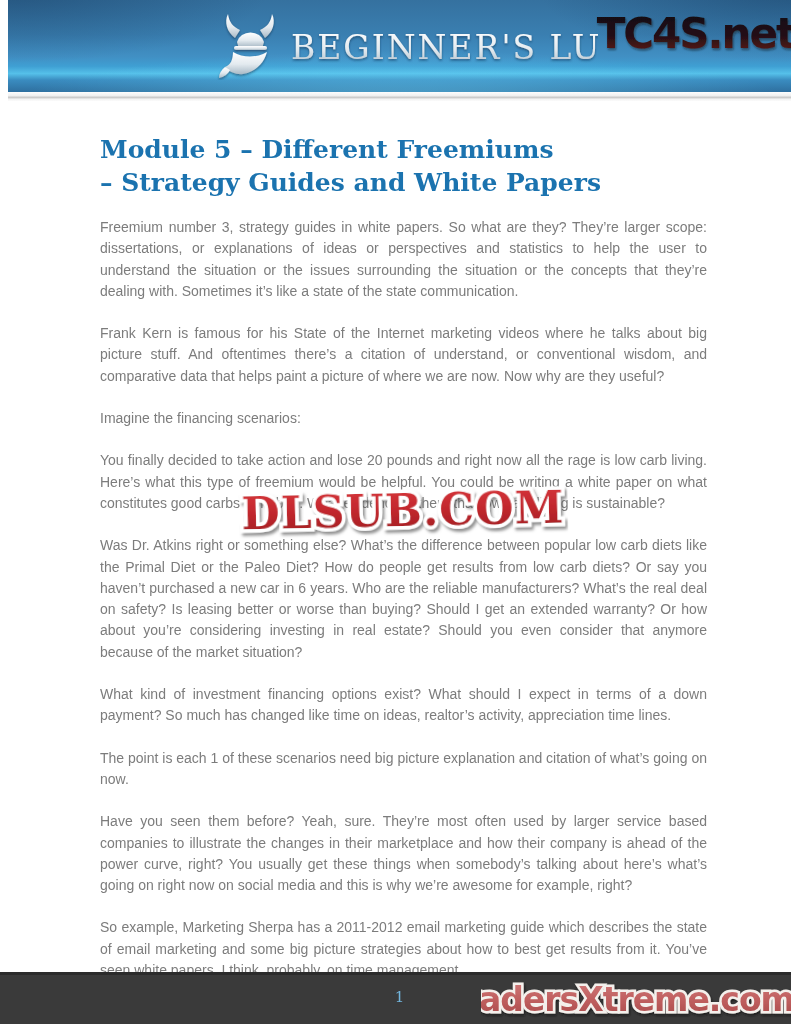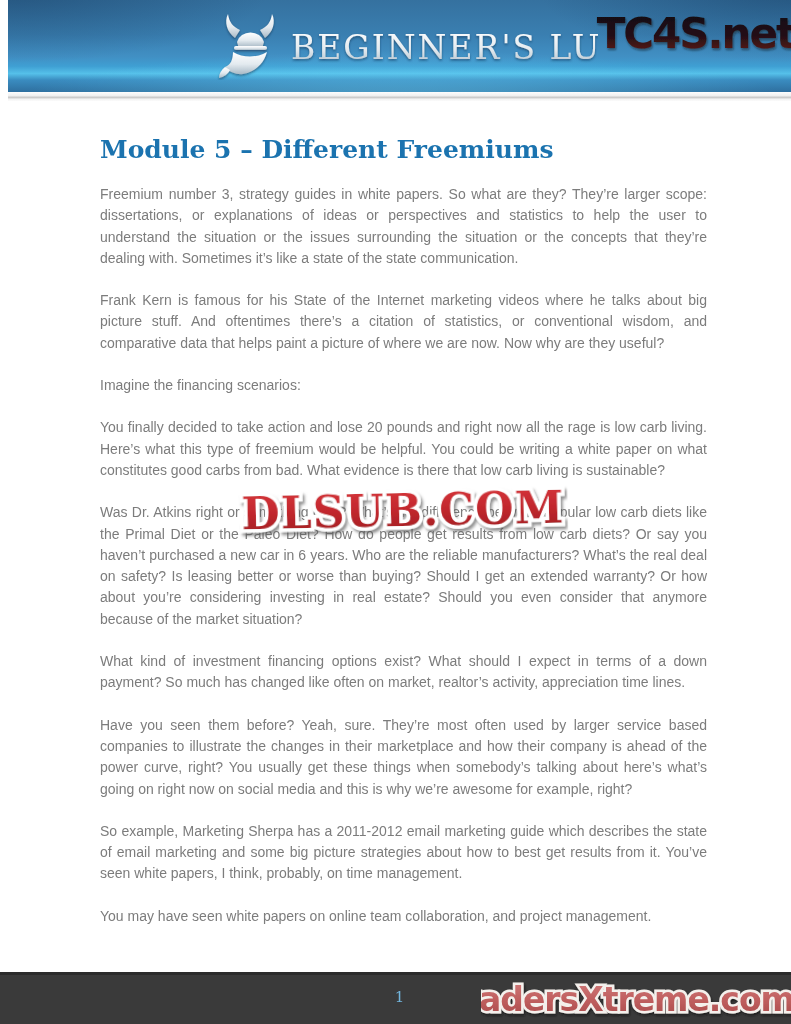--- a/index.html
+++ b/index.html
@@ -96,28 +96,30 @@
         </defs>
         <text x="205" y="44" text-anchor="end" font-family="DejaVu Sans, sans-serif" font-size="42" font-weight="bold" letter-spacing="-2" fill="url(#tcgrad)" filter="url(#tcShadow)">TC4S.net</text>
       </svg>
     </div>
   </div>
   <div class="banner-edge"></div>
 
   <div class="content">
     <h1 class="doc-title">
       <div>Module 5 – Different Freemiums</div>
+      <div>– Strategy Guides and White Papers</div>
     </h1>
     <div class="paras">
         <p>Freemium number 3, strategy guides in white papers. So what are they? They’re larger scope: dissertations, or explanations of ideas or perspectives and statistics to help the user to understand the situation or the issues surrounding the situation or the concepts that they’re dealing with. Sometimes it’s like a state of the state communication.</p>
-        <p>Frank Kern is famous for his State of the Internet marketing videos where he talks about big picture stuff. And oftentimes there’s a citation of statistics, or conventional wisdom, and comparative data that helps paint a picture of where we are now. Now why are they useful?</p>
+        <p>Frank Kern is famous for his State of the Internet marketing videos where he talks about big picture stuff. And oftentimes there’s a citation of understand, or conventional wisdom, and comparative data that helps paint a picture of where we are now. Now why are they useful?</p>
         <p>Imagine the financing scenarios:</p>
         <p>You finally decided to take action and lose 20 pounds and right now all the rage is low carb living. Here’s what this type of freemium would be helpful. You could be writing a white paper on what constitutes good carbs from bad. What evidence is there that low carb living is sustainable?</p>
         <p>Was Dr. Atkins right or something else? What’s the difference between popular low carb diets like the Primal Diet or the Paleo Diet? How do people get results from low carb diets? Or say you haven’t purchased a new car in 6 years. Who are the reliable manufacturers? What’s the real deal on safety? Is leasing better or worse than buying? Should I get an extended warranty? Or how about you’re considering investing in real estate? Should you even consider that anymore because of the market situation?</p>
-        <p>What kind of investment financing options exist? What should I expect in terms of a down payment?  So much has changed like often on market, realtor’s activity, appreciation time lines.</p>
+        <p>What kind of investment financing options exist? What should I expect in terms of a down payment?  So much has changed like time on ideas, realtor’s activity, appreciation time lines.</p>
+        <p>The point is each 1 of these scenarios need big picture explanation and citation of what’s going on now.</p>
         <p>Have you seen them before? Yeah, sure. They’re most often used by larger service based companies to illustrate the changes in their marketplace and how their company is ahead of the power curve, right? You usually get these things when somebody’s talking about here’s what’s going on right now on social media and this is why we’re awesome for example, right?</p>
         <p>So example, Marketing Sherpa has a 2011-2012 email marketing guide which describes the state of email marketing and some big picture strategies about how to best get results from it. You’ve seen white papers, I think, probably, on time management.</p>
         <p>You may have seen white papers on online team collaboration, and project management.</p>
       </div>
   </div>
 
   <div class="dlsub">
     <svg width="330" height="64" viewBox="0 0 330 64">
       <defs>
         <linearGradient id="dlgrad" x1="0" y1="0" x2="0" y2="1">

